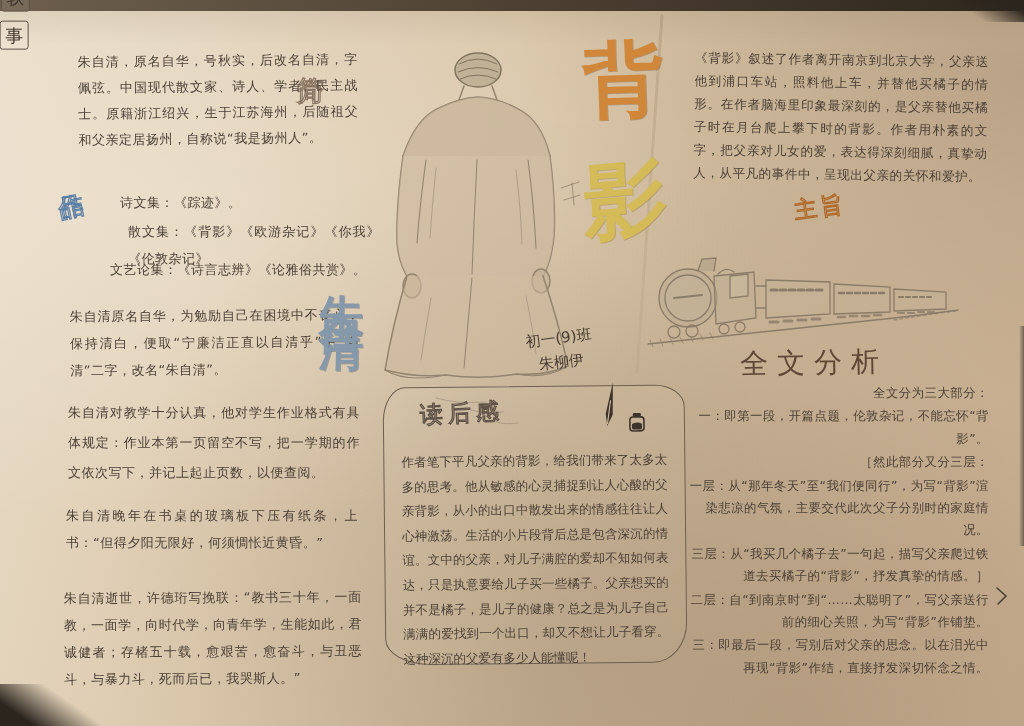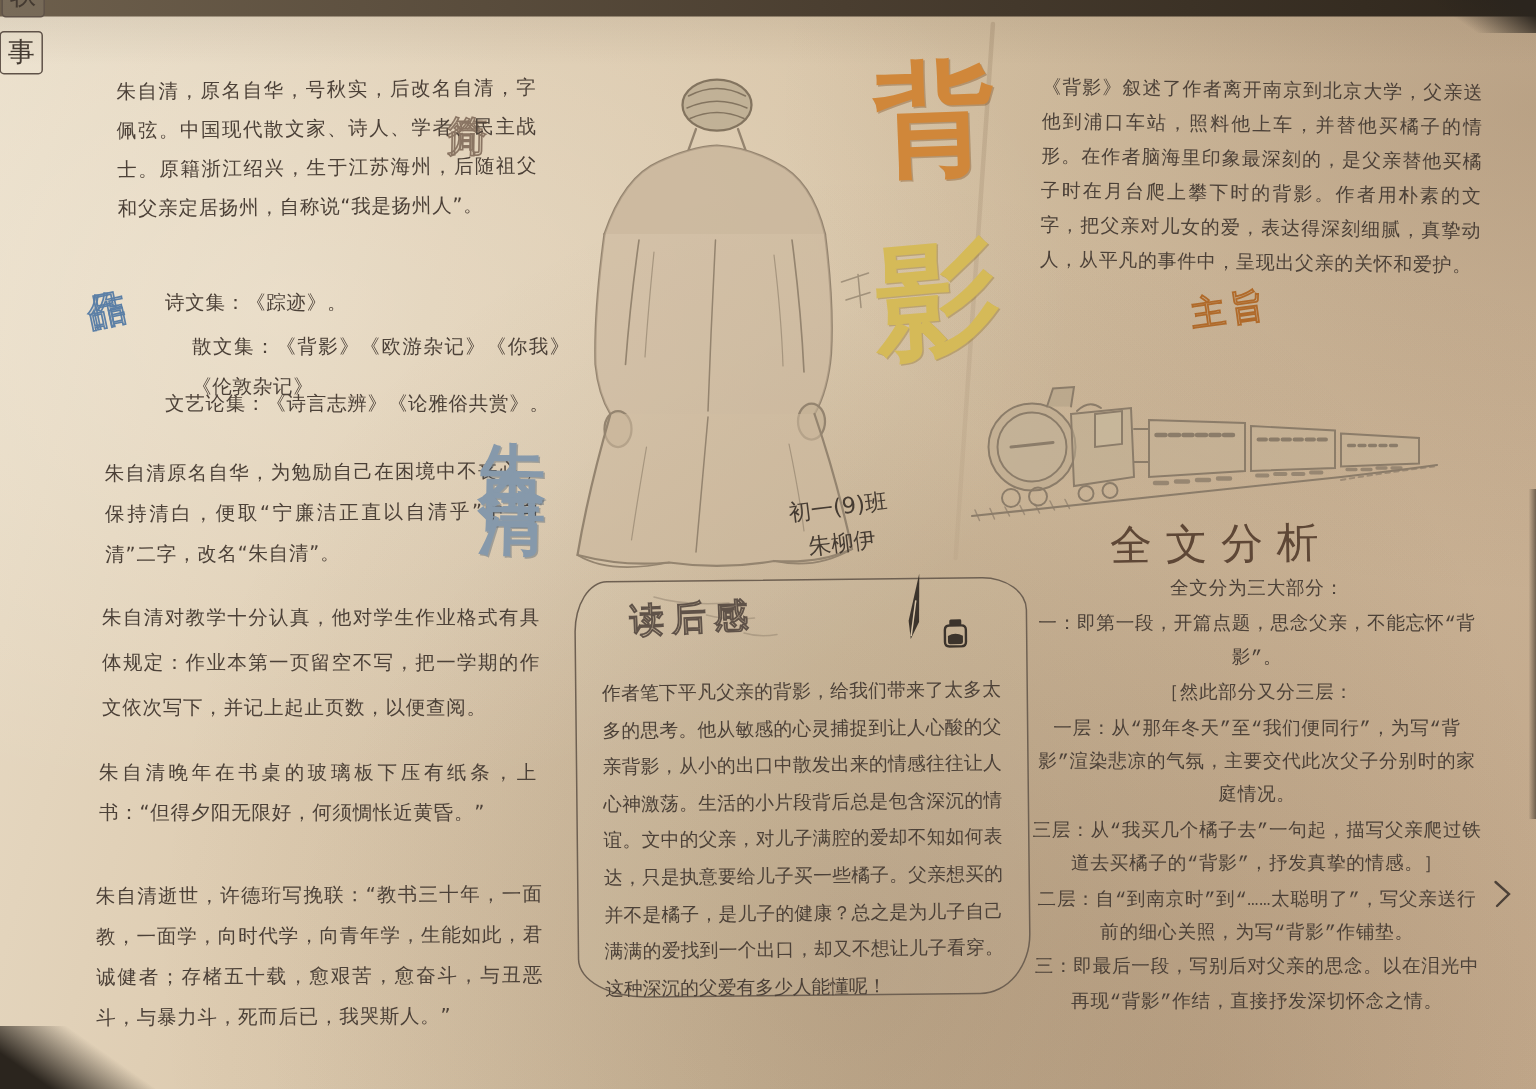--- a/index.html
+++ b/index.html
@@ -51,21 +51,21 @@
     color:rgba(125,105,85,0.14);
     -webkit-text-stroke:1.1px #8a7563;
   }
   .hollow-blue{color:rgba(86,122,160,0.15);-webkit-text-stroke:1.1px #5b7fa6;}
   .hollow-orange{color:rgba(181,112,47,0.16);-webkit-text-stroke:1.2px #b06a2a;}
   .hollow-dark{color:rgba(90,78,66,0.18);-webkit-text-stroke:1.2px #5f5248;}
 
   .intro-label{left:294px;top:56px;font-size:27px;line-height:34px;transform:rotate(1deg);}
   .intro-text{left:78px;top:48px;width:280px;transform:rotate(-0.6deg);}
   .works-label{left:48px;top:176px;font-size:25px;line-height:32px;transform:rotate(-12deg);}
-  .works-l1{left:110px;top:190px;width:250px;}
+  .works-l1{left:120px;top:190px;width:250px;}
   .works-l2{left:128px;top:218px;width:252px;line-height:27px;}
   .works-l3{left:110px;top:257px;width:260px;}
   .para-origin{left:70px;top:302px;width:290px;line-height:27px;transform:rotate(-0.4deg);}
   .para-teaching{left:68px;top:398px;width:292px;line-height:30px;}
   .anecdote-label{left:304px;top:436px;transform:rotate(2deg);}
   .anecdote-label .achar{
     display:block;width:27px;height:27px;margin-bottom:9px;
     border:1.4px solid #5f5248;border-radius:3px;
     font-size:18px;line-height:27px;text-align:center;color:#443a31;
     transform:rotate(-2deg);background:rgba(255,250,240,0.08);
@@ -116,21 +116,21 @@
   .ink-icon{position:absolute;right:36px;top:26px;}
 
   
   .theme-text{left:694px;top:48px;width:294px;transform:rotate(0.8deg);line-height:23px;font-size:12.6px;}
   .theme-label{position:absolute;left:794px;top:194px;font-size:23px;letter-spacing:3px;transform:rotate(-8deg);}
   .analysis-title{
     position:absolute;left:740px;top:344px;font-size:28px;letter-spacing:9px;
     color:#5e4736;transform:rotate(-1deg);
   }
   .analysis-text{left:687px;top:382px;width:302px;}
-  .analysis-text .aline{margin:0 0 1px 0;text-align:center;font-family:Liberation Mono, monospace;}
+  .analysis-text .aline{margin:0 0 1px 0;text-align:right;}
 
   svg{display:block;}
   .figure-svg{position:absolute;left:376px;top:38px;}
   .train-svg{position:absolute;left:644px;top:246px;}
   .corner-mark{position:absolute;left:994px;top:586px;}
 </style>
 </head>
 <body>
 
 <div id="stage">
@@ -259,21 +259,21 @@
 
       <path d="M4 98 L250 72 Q285 68 314 64" stroke-width="1.4"></path>
       <path d="M6 94 l3 7 M16 93 l3 7 M26 92 l3 6 M36 91 l3 6 M46 90 l3 6 M56 88 l3 6 M66 87 l3 6" stroke-width="1" opacity="0.7"></path>
       <path d="M250 74 q30 -5 62 -9" stroke-dasharray="3 3" opacity="0.7"></path>
     </g>
   </svg>
 
   <div class="analysis-title">全文分析</div>
   <div class="hw hw-sm analysis-text">
     <p class="aline">全文分为三大部分：</p>
-    <p class="aline">一：即第一段，开篇点题，思念父亲，不能忘怀“背影”。</p>
+    <p class="aline">一：即第一段，开篇点题，伦敦杂记，不能忘怀“背影”。</p>
     <p class="aline">［然此部分又分三层：</p>
     <p class="aline">一层：从“那年冬天”至“我们便同行”，为写“背影”渲染悲凉的气氛，主要交代此次父子分别时的家庭情况。</p>
     <p class="aline">三层：从“我买几个橘子去”一句起，描写父亲爬过铁道去买橘子的“背影”，抒发真挚的情感。］</p>
     <p class="aline">二层：自“到南京时”到“……太聪明了”，写父亲送行前的细心关照，为写“背影”作铺垫。</p>
     <p class="aline">三：即最后一段，写别后对父亲的思念。以在泪光中再现“背影”作结，直接抒发深切怀念之情。</p>
   </div>
 
   <svg class="corner-mark" width="16" height="20" viewBox="0 0 16 20">
     <path d="M3 2 L12 10 L4 18" fill="none" stroke="#4c4138" stroke-width="1.6" stroke-linecap="round"></path>
   </svg>

